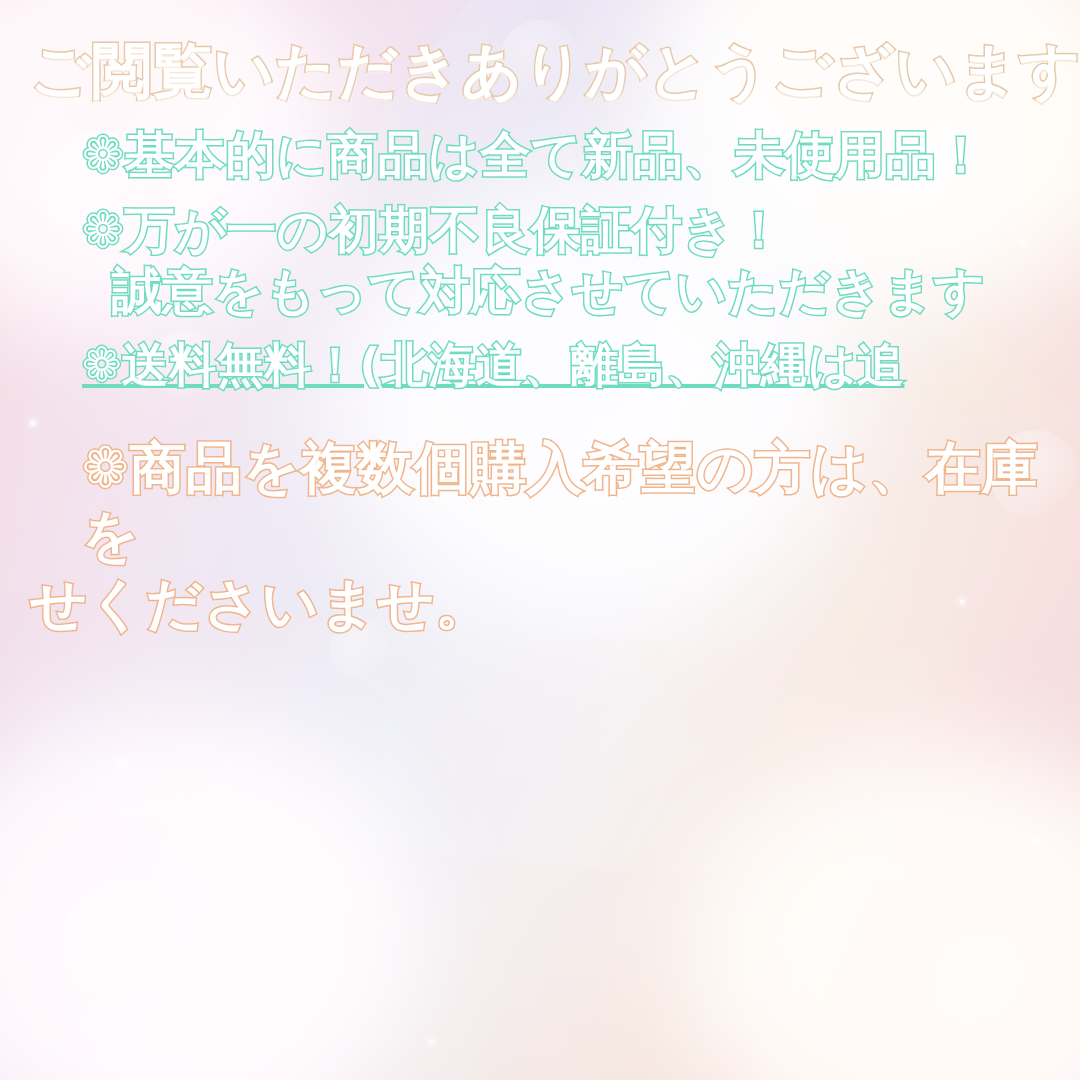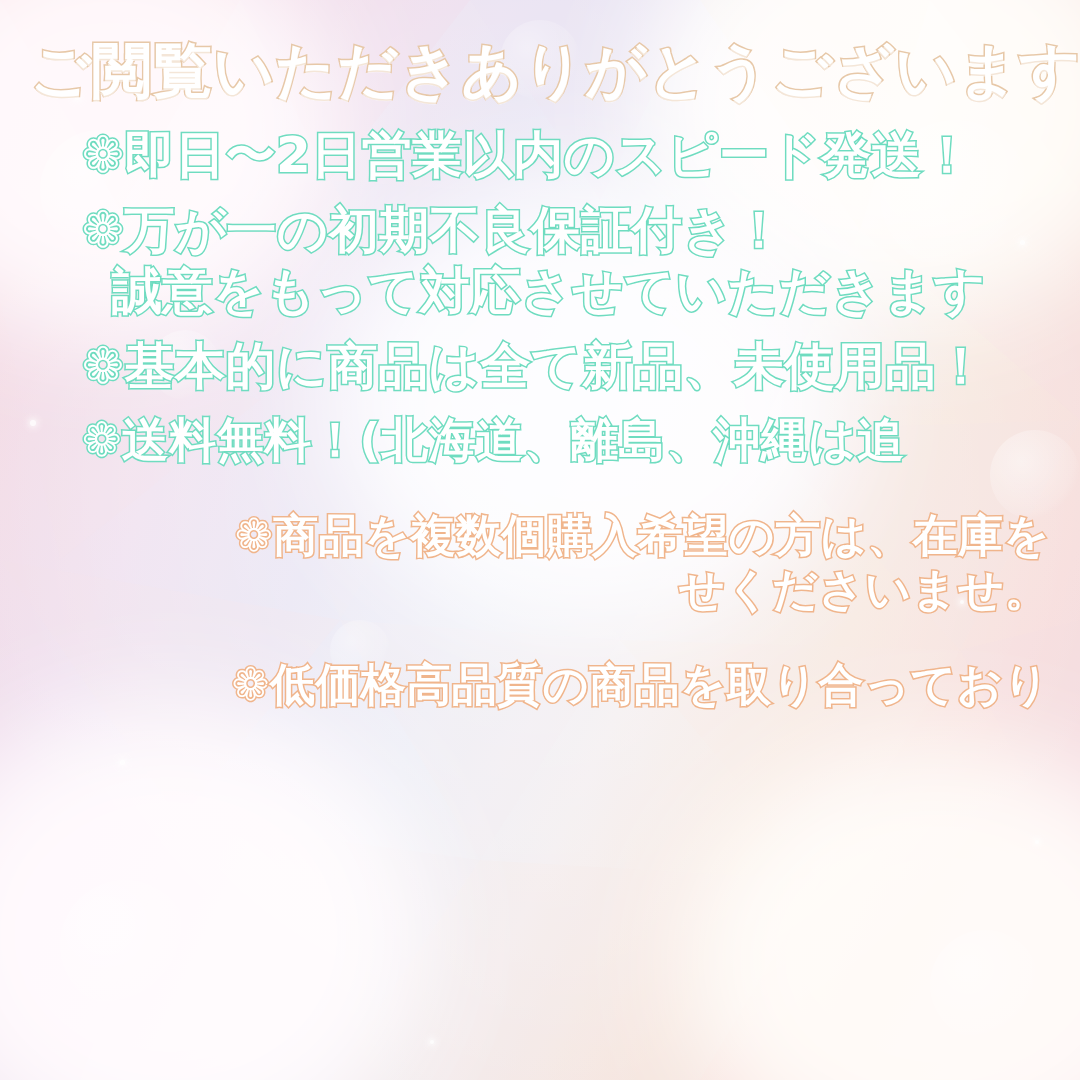--- a/index.html
+++ b/index.html
@@ -91,22 +91,22 @@
     -webkit-text-stroke: 3px #6fdcc0;
     paint-order: stroke fill;
   }
   .peach {
     color: #ffffff;
     -webkit-text-stroke: 3px #f0b58c;
     paint-order: stroke fill;
   }
 
   .s52 { font-size: 50px; }
-  .s48 { font-size: 47px; }
-  .s46 { font-size: 45px; text-align: right; }
+  .s48 { font-size: 47px; text-decoration: underline; }
+  .s46 { font-size: 56px; }
 
   .indent { padding-left: 52px; }
   .group { margin-bottom: 14px; }
   .gap-lg { height: 26px; }
 </style>
 </head>
 <body>
 
 <div id="canvas">
 
@@ -162,56 +162,48 @@
   <div class="spark" style="left:120px; top:760px; width:5px; height:5px;"></div>
   <div class="spark" style="left:1035px; top:840px; width:4px; height:4px;"></div>
   <div class="spark" style="left:430px; top:1040px; width:4px; height:4px;"></div>
 
   <div class="veil"></div>
 
   <div id="content">
 
     <p class="line title">ご閲覧いただきありがとうございます！</p>
 
+
     <div class="group">
       <p class="line mint s52 indent">
-        <span class="mark">❁</span><span>即日〜2日営業以内のスピード発送！</span>
+        <span class="mark">❁</span><span>基本的に商品は全て新品、未使用品！</span>
       </p>
     </div>
 
     <div class="group">
       <p class="line mint s52 indent">
         <span class="mark">❁</span><span>万が一の初期不良保証付き！</span>
       </p>
       <p class="line mint s52 indent" style="padding-left:82px;">誠意をもって対応させていただきます</p>
     </div>
 
     <div class="group">
-      <p class="line mint s52 indent">
-        <span class="mark">❁</span><span>基本的に商品は全て新品、未使用品！</span>
-      </p>
-    </div>
-
-    <div class="group">
       <p class="line mint s48 indent">
         <span class="mark">❁</span><span>送料無料！(北海道、離島、沖縄は追</span>
       </p>
     </div>
 
     <div class="gap-lg"></div>
 
     <div class="group">
       <p class="line peach s46 indent">
         <span class="mark">❁</span><span>商品を複数個購入希望の方は、在庫を</span>
       </p>
       <p class="line peach s46">せくださいませ。</p>
     </div>
 
     <div class="gap-lg"></div>
 
     <div class="group">
-      <p class="line peach s46 indent">
-        <span class="mark">❁</span><span>低価格高品質の商品を取り合っており</span>
-      </p>
     </div>
 
   </div>
 </div>
 
 </body></html>

